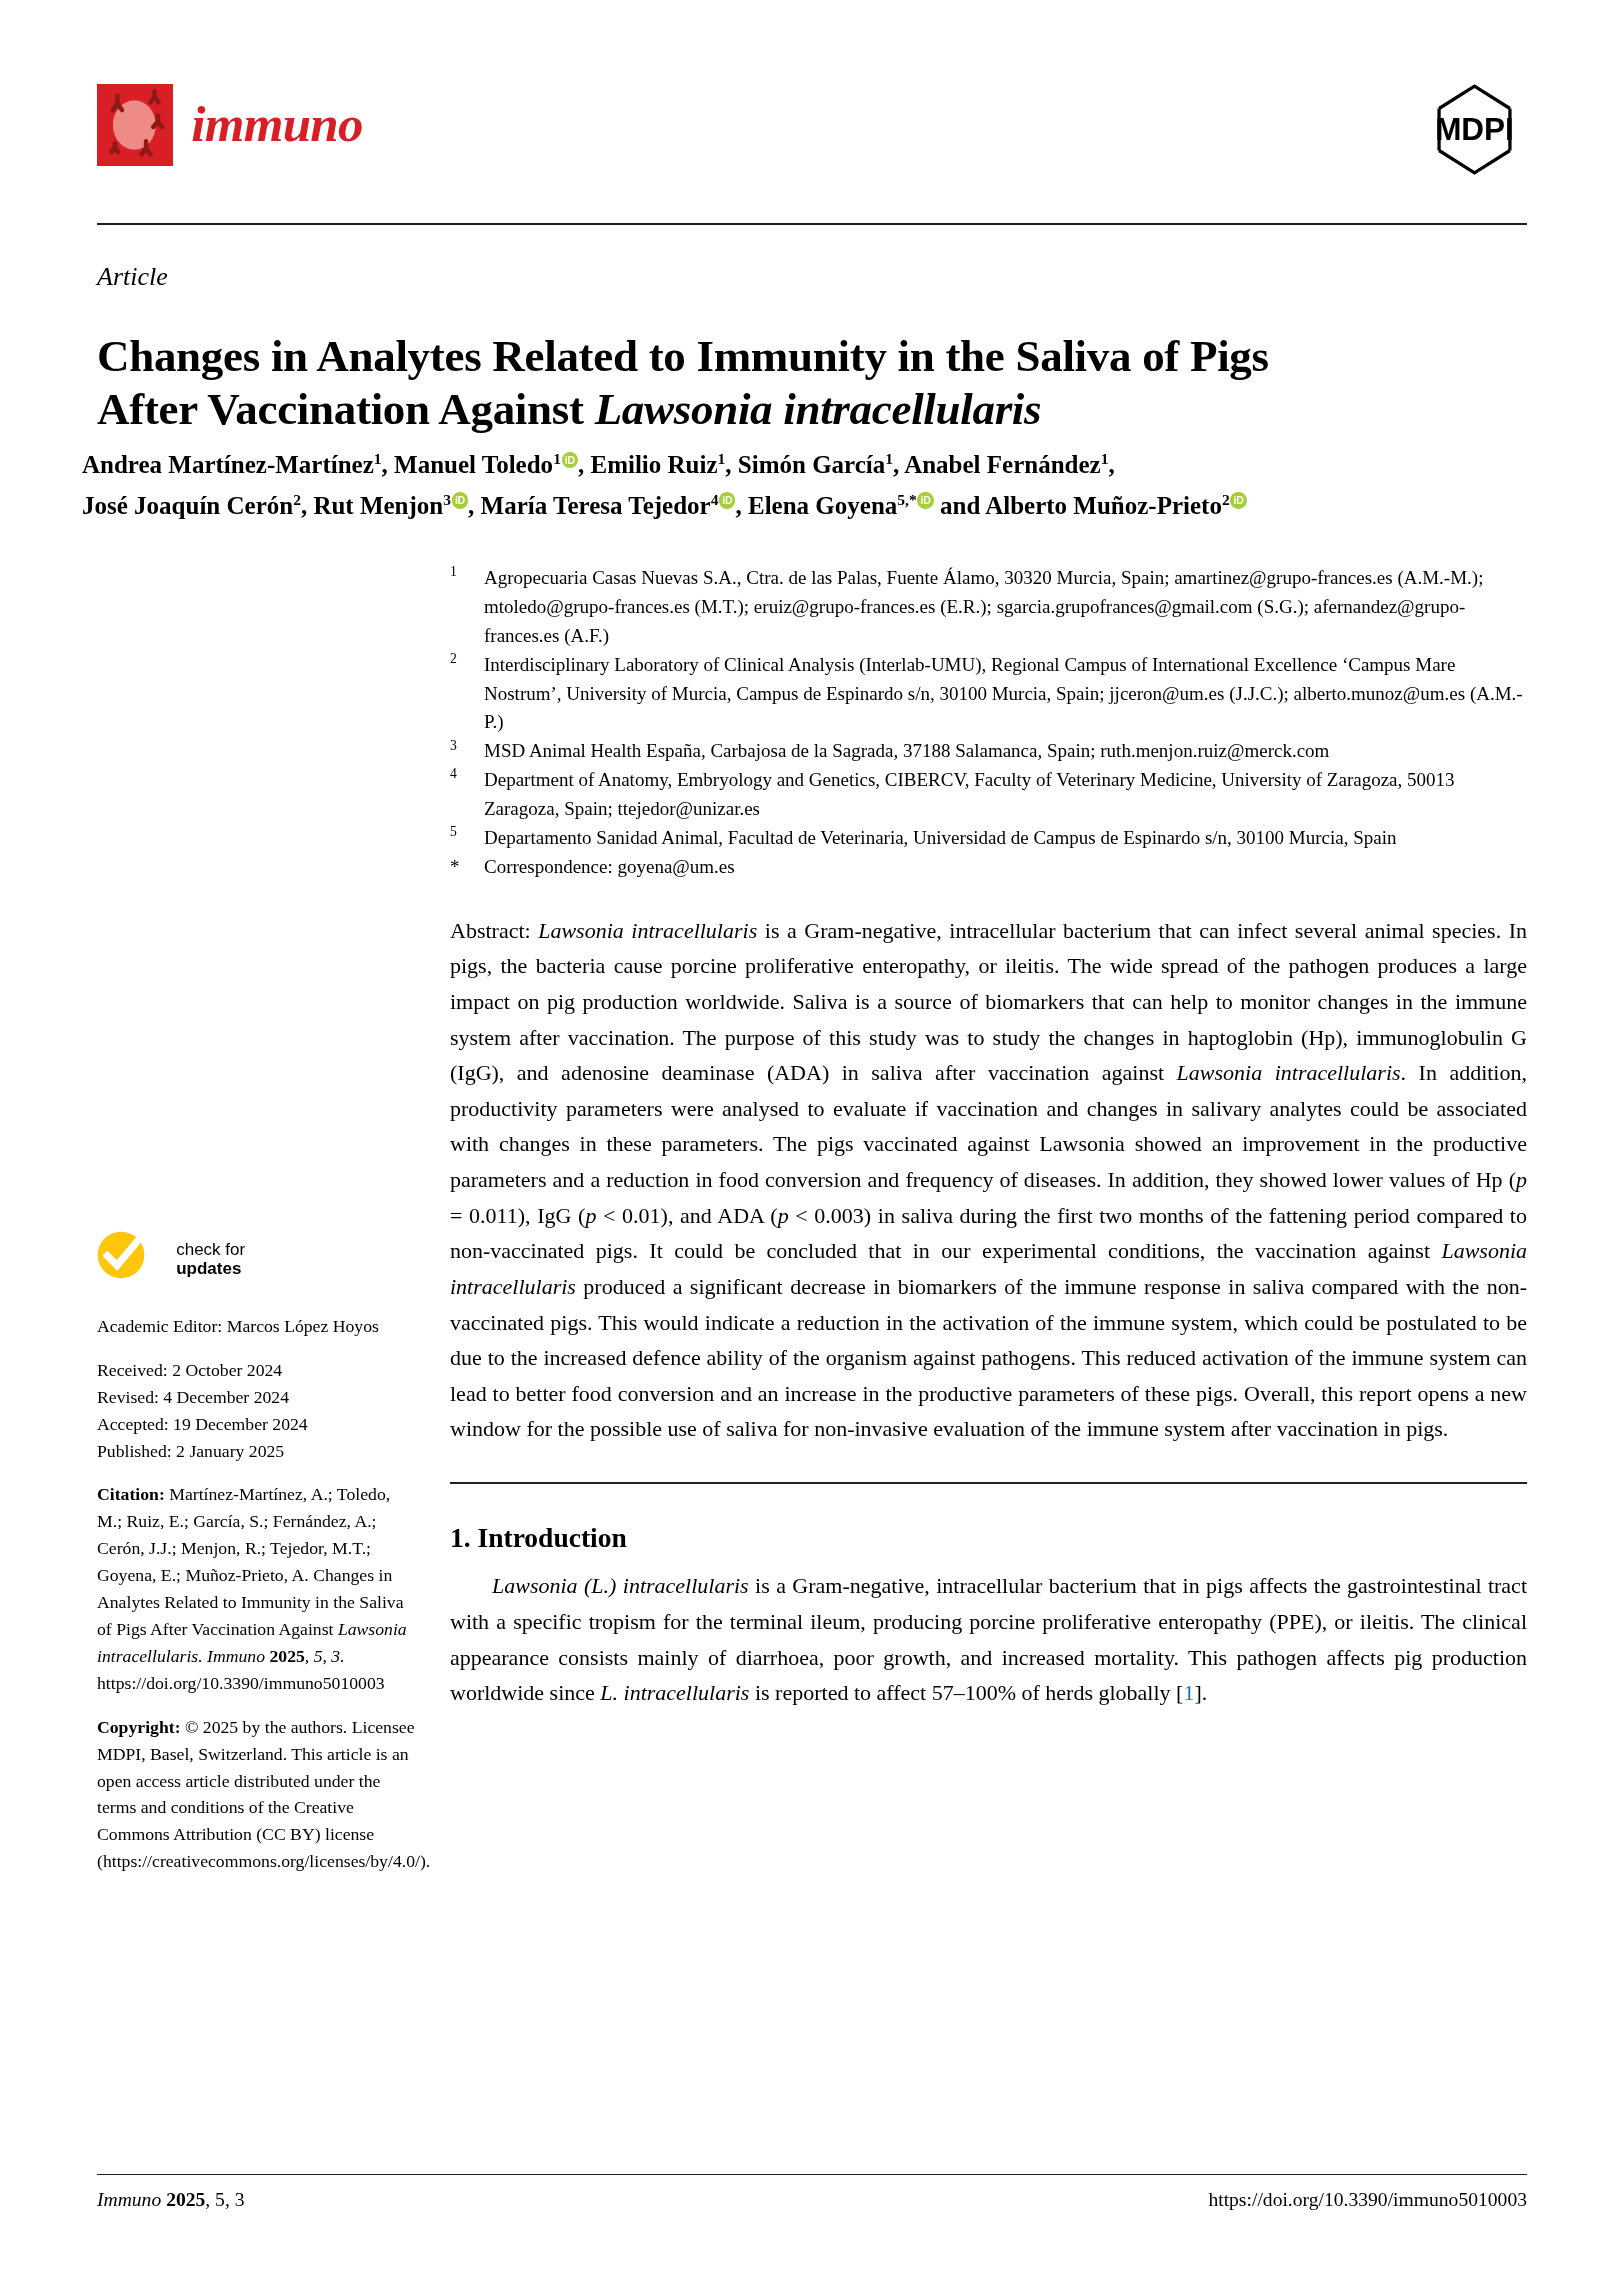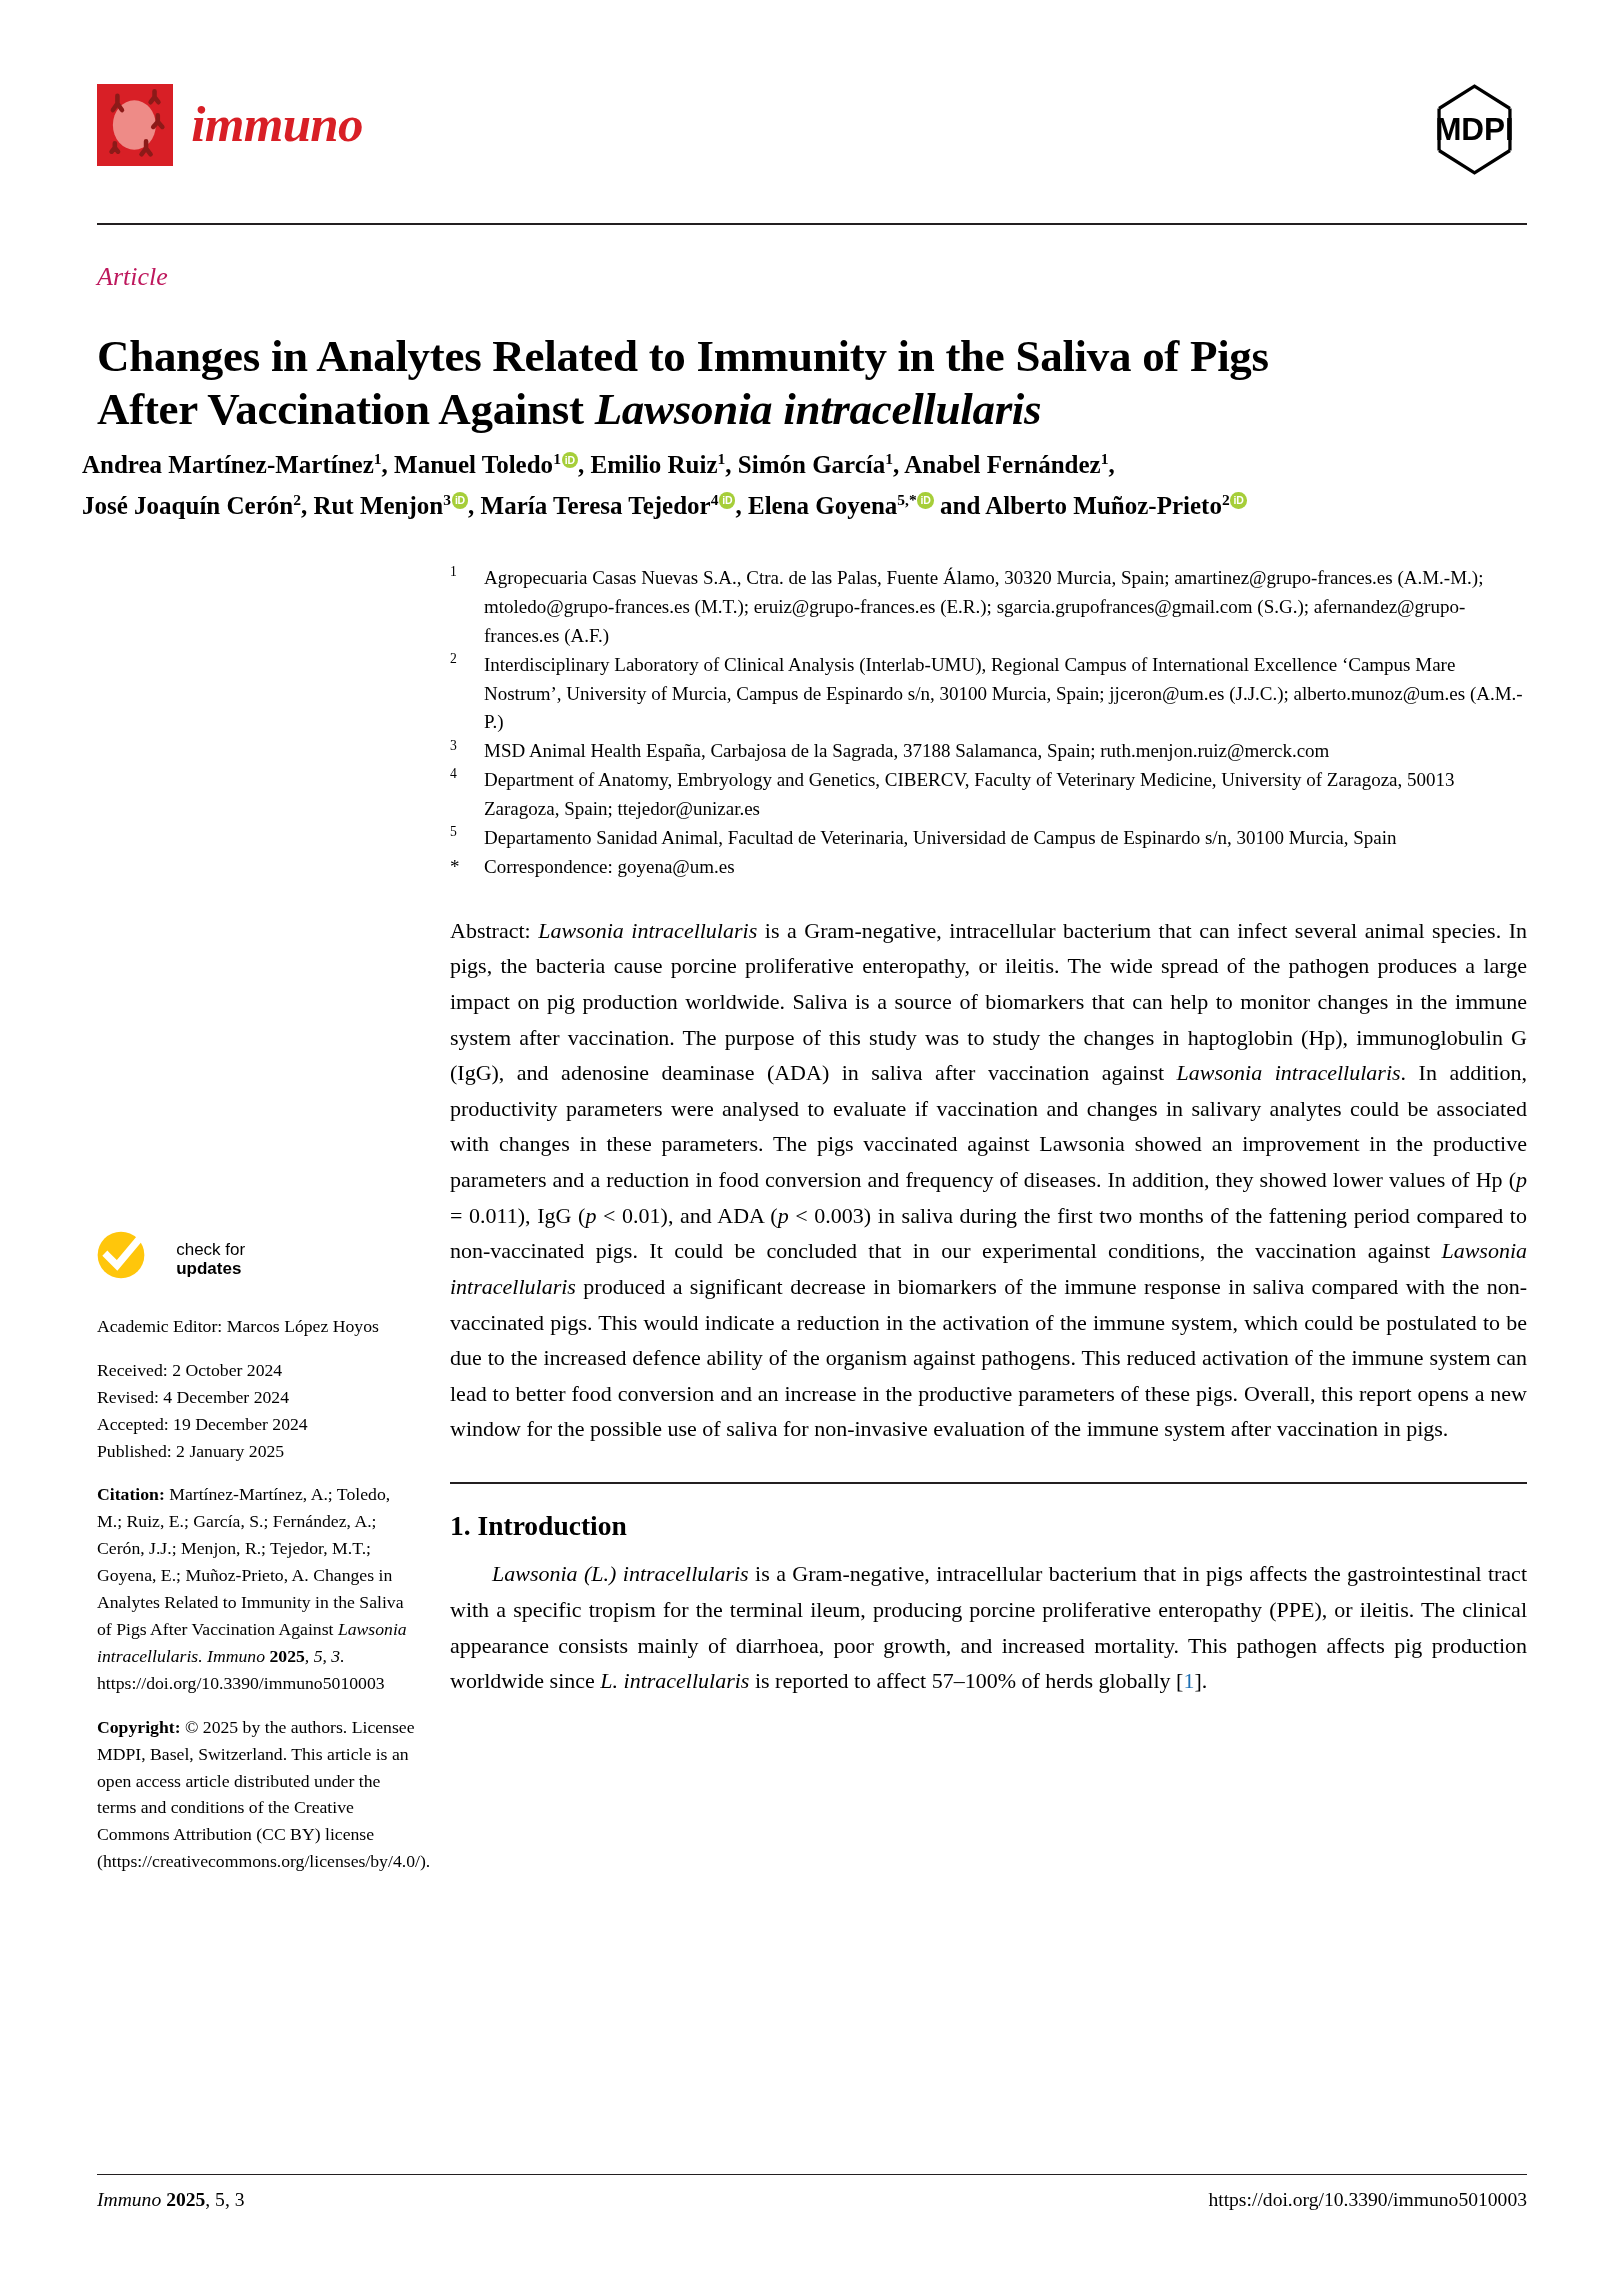--- a/index.html
+++ b/index.html
@@ -26,21 +26,21 @@
   }
   .mdpi-logo { position:absolute; right:0; top:0; width:105px; height:105px; }
   .header-rule {
     position:absolute; left:97px; top:223px; width:1430px;
     border-top:2px solid #231f20;
   }
 
   
   .article-type {
     position:absolute; left:97px; top:262px;
-    font-style:italic; font-size:26px; color:#be185d;
+    font-style:italic; font-size:26px; color:#000000;
   }
   .title {
     position:absolute; left:97px; top:300px; width:1430px;
     font-size:45px; font-weight:bold; line-height:1.17;
     letter-spacing:-0.3px;
   }
   .title .sp { font-style:italic; }
 
   
   .authors {
@@ -92,21 +92,21 @@
   .abstract i { font-style:italic; }
 
   .keywords {
     margin-top:29px; font-size:22px; line-height:1.6;
   }
   .keywords b { font-weight:bold; }
 
   .sec-rule { margin-top:35px; border-top:2px solid #231f20; width:100%; }
 
   .sec-head {
-    margin-top:26px; font-size:27.5px; font-weight:bold;
+    margin-top:38px; font-size:27.5px; font-weight:bold;
   }
   .body-par {
     margin-top:14.4px; font-size:22px; line-height:1.62; text-align:justify;
     text-indent:42px;
   }
   .body-par i { font-style:italic; }
   .ref { color:#1f6fb2; }
 
   
   .footer-rule {

